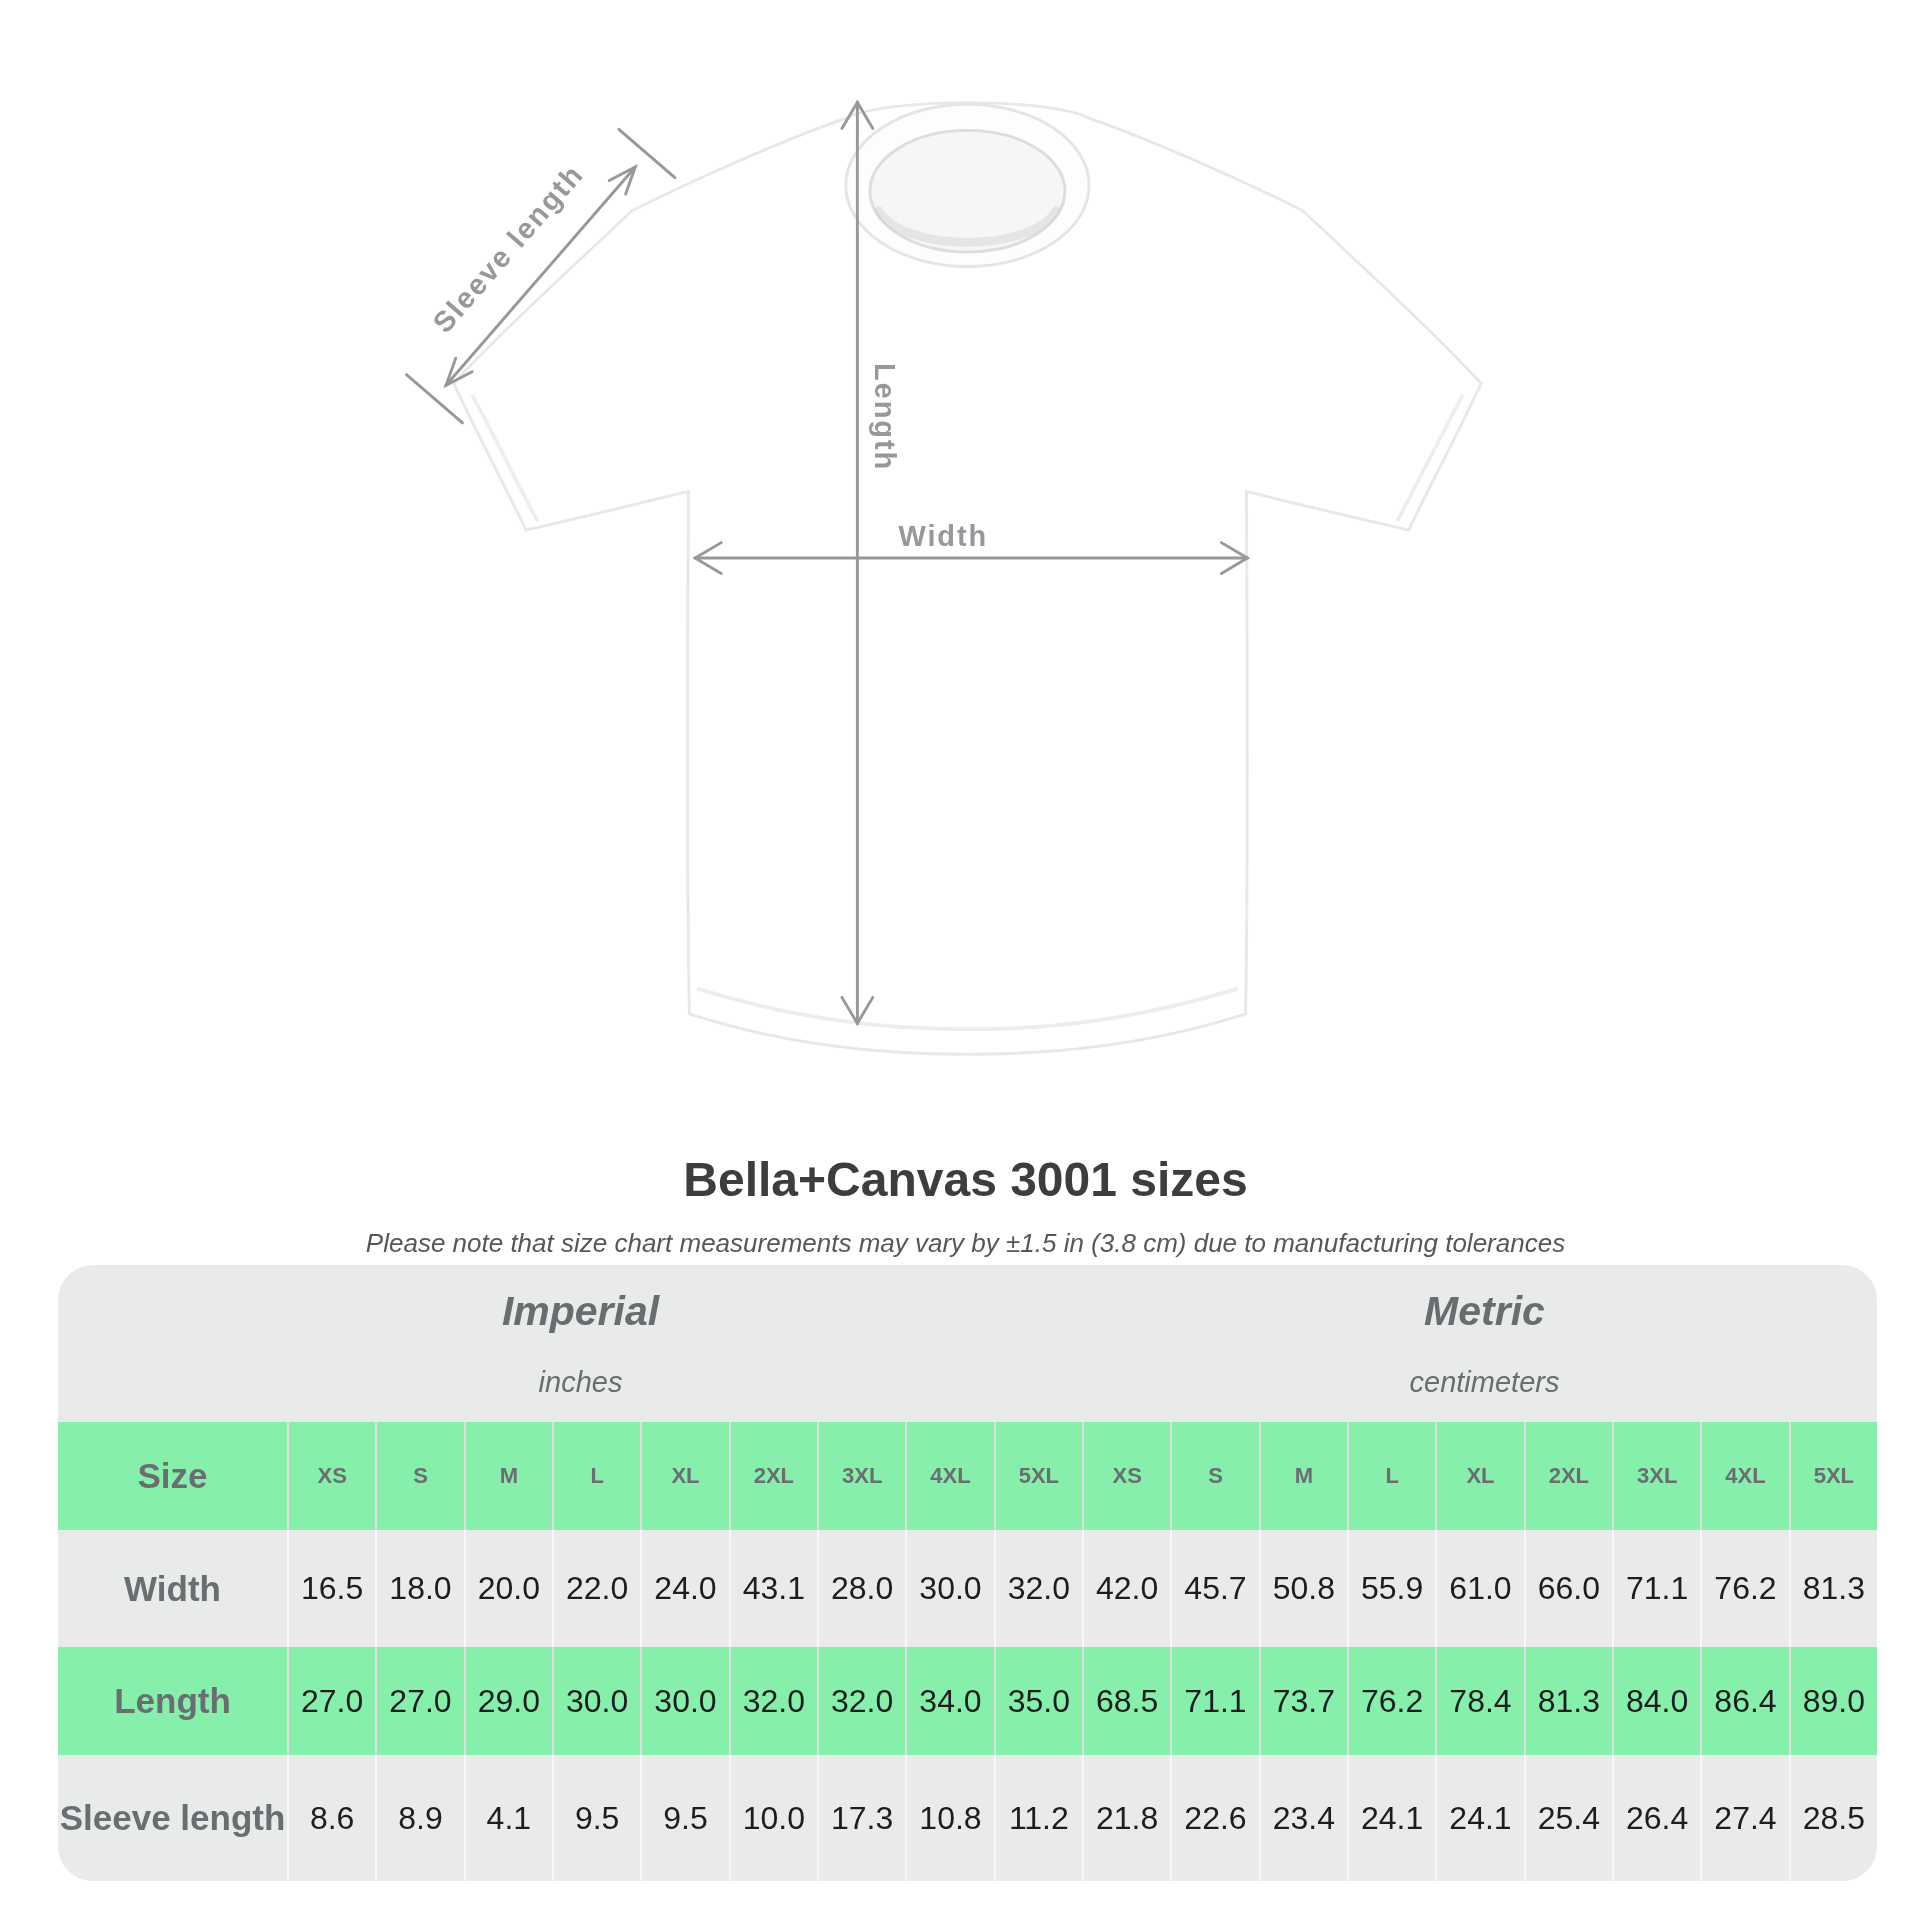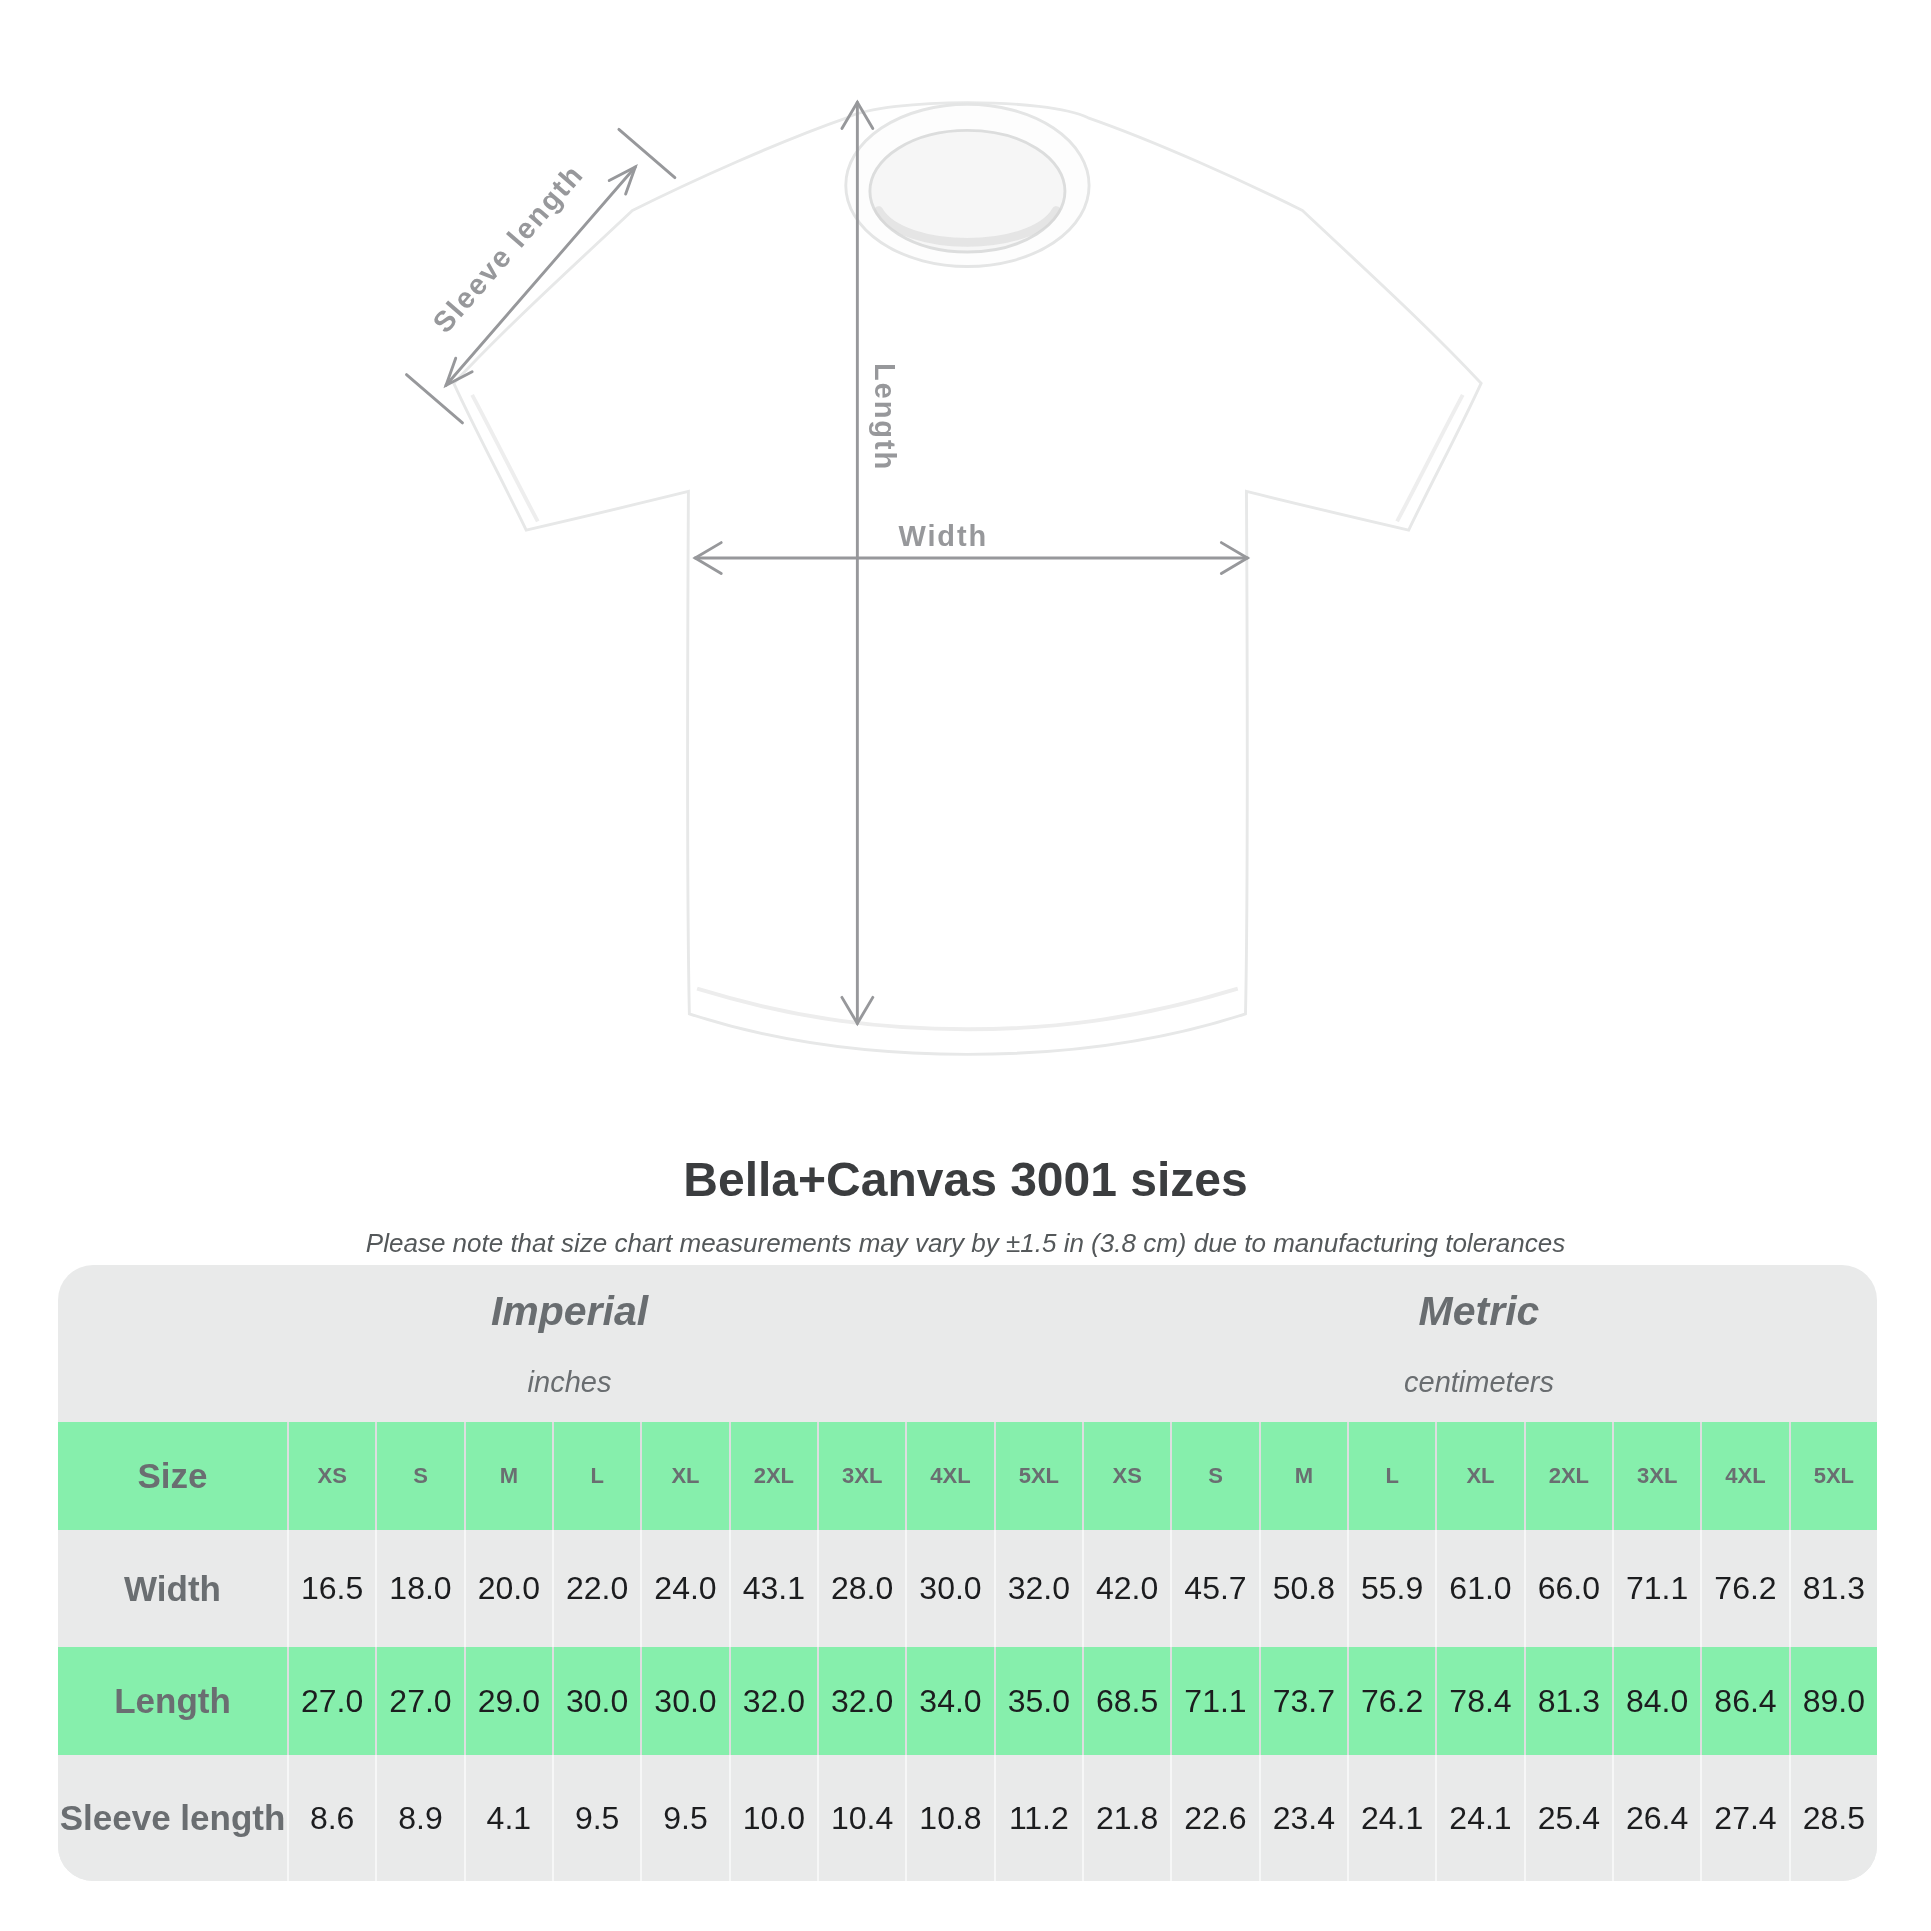--- a/index.html
+++ b/index.html
@@ -16,21 +16,21 @@
   .page-subtitle{
     position:absolute;left:0;top:1224px;width:100%;text-align:center;
     font-size:26px;font-style:italic;color:#54585a;line-height:39px;
   }
   .size-table{
     position:absolute;left:58px;top:1265px;width:1819px;height:616px;
     background:#e9eaea;border-radius:35px;overflow:hidden;
   }
   .unit-band{display:flex;height:157px;}
   .unit-cell{display:flex;flex-direction:column;align-items:center;justify-content:center;gap:11.6px;}
-  .unit-cell.imperial{width:1023px;}
+  .unit-cell.imperial{width:1023px;padding-left:11px;}
   .unit-cell.metric{flex:1;}
   .unit-name{font-size:41px;font-weight:bold;font-style:italic;color:#696d70;}
   .unit-sub{font-size:29px;font-style:italic;color:#696d70;margin-top:19px;}
   .grid{
     display:grid;
     grid-template-columns:229px repeat(18,1fr);
     grid-template-rows:108px 117px 108px 126px;
   }
   .c{display:flex;align-items:center;justify-content:center;}
   .c.white{background:#86efac;}
@@ -171,21 +171,21 @@
         <div class="c white sep val">84.0</div>
         <div class="c white sep val">86.4</div>
         <div class="c white sep val">89.0</div>
         <div class="c gray rowlabel">Sleeve length</div>
         <div class="c gray sep val">8.6</div>
         <div class="c gray sep val">8.9</div>
         <div class="c gray sep val">4.1</div>
         <div class="c gray sep val">9.5</div>
         <div class="c gray sep val">9.5</div>
         <div class="c gray sep val">10.0</div>
-        <div class="c gray sep val">10.4</div>
+        <div class="c gray sep val">17.3</div>
         <div class="c gray sep val">10.8</div>
         <div class="c gray sep val">11.2</div>
         <div class="c gray sep val">21.8</div>
         <div class="c gray sep val">22.6</div>
         <div class="c gray sep val">23.4</div>
         <div class="c gray sep val">24.1</div>
         <div class="c gray sep val">24.1</div>
         <div class="c gray sep val">25.4</div>
         <div class="c gray sep val">26.4</div>
         <div class="c gray sep val">27.4</div>

